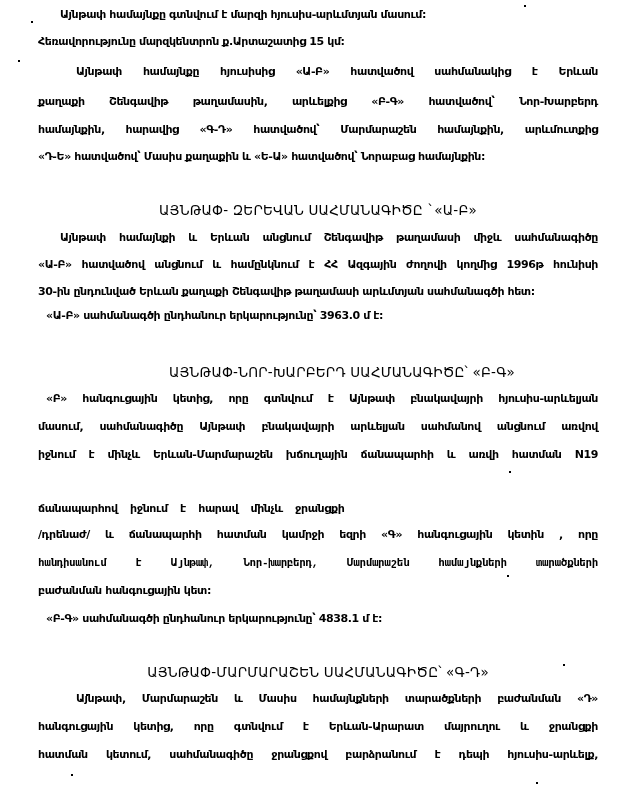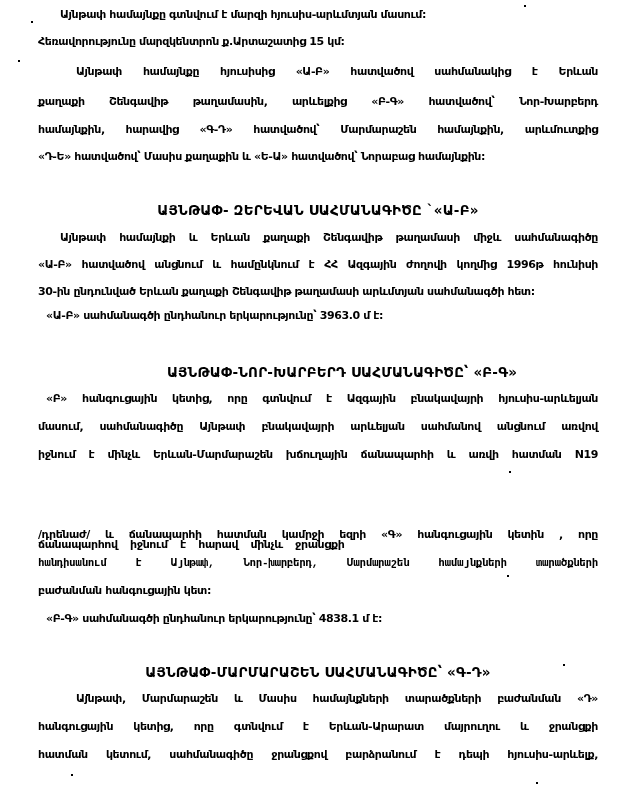--- a/index.html
+++ b/index.html
@@ -31,21 +31,21 @@
     }
     .just {
       text-align: justify;
       text-align-last: justify;
     }
     .heading {
       position: absolute;
       white-space: nowrap;
       font-size: 13.5px;
       line-height: 18px;
-      font-weight: bold;
+      font-weight: normal;
       letter-spacing: 0.2px;
       text-align: center;
       left: 0;
       width: 636px;
     }
     .speck {
       position: absolute;
       width: 2px;
       height: 2px;
       background: #000;
@@ -58,30 +58,30 @@
 
   <div class="line" style="left:60px; top:6px;">Այնթափ համայնքը գտնվում է մարզի հյուսիս-արևմտյան մասում:</div>
   <div class="line" style="left:38px; top:33px;">Հեռավորությունը մարզկենտրոն ք.Արտաշատից 15 կմ:</div>
 
   <div class="line just" style="left:38px; top:93px; width:560px;">քաղաքի Շենգավիթ թաղամասին, արևելքից «Բ-Գ» հատվածով՝ Նոր-Խարբերդ</div>
   <div class="line just" style="left:76px; top:63px; width:522px;">Այնթափ համայնքը հյուսիսից «Ա-Բ» հատվածով սահմանակից է Երևան</div>
   <div class="line just" style="left:38px; top:121px; width:560px;">համայնքին, հարավից «Գ-Դ» հատվածով՝ Մարմարաշեն համայնքին, արևմուտքից</div>
   <div class="line" style="left:38px; top:148px;">«Դ-Ե» հատվածով՝ Մասիս քաղաքին և «Ե-Ա» հատվածով՝ Նորաբաց համայնքին:</div>
 
   <div class="heading" style="top:201px;">ԱՅՆԹԱՓ- ԶԵՐԵՎԱՆ ՍԱՀՄԱՆԱԳԻԾԸ `«Ա-Բ»</div>
-  <div class="line just" style="left:60px; top:229px; width:538px;">Այնթափ համայնքի և Երևան քաղաքի Շենգավիթ թաղամասի միջև սահմանագիծը</div>
+  <div class="line just" style="left:60px; top:229px; width:538px;">Այնթափ համայնքի և Երևան անցնում Շենգավիթ թաղամասի միջև սահմանագիծը</div>
   <div class="line just" style="left:38px; top:256px; width:560px;">«Ա-Բ» հատվածով անցնում և համընկնում է ՀՀ Ազգային ժողովի կողմից 1996թ հունիսի</div>
   <div class="line" style="left:38px; top:283px;">30-ին ընդունված Երևան քաղաքի Շենգավիթ թաղամասի արևմտյան սահմանագծի հետ:</div>
   <div class="line" style="left:46px; top:307px;">«Ա-Բ» սահմանագծի ընդհանուր երկարությունը՝ 3963.0 մ է:</div>
 
   <div class="heading" style="top:363px;padding-left:24px;">ԱՅՆԹԱՓ-ՆՈՐ-ԽԱՐԲԵՐԴ ՍԱՀՄԱՆԱԳԻԾԸ՝ «Բ-Գ»</div>
-  <div class="line just" style="left:46px; top:390px; width:552px;">«Բ» հանգուցային կետից, որը գտնվում է Ազգային բնակավայրի հյուսիս-արևելյան</div>
+  <div class="line just" style="left:46px; top:390px; width:552px;">«Բ» հանգուցային կետից, որը գտնվում է Այնթափ բնակավայրի հյուսիս-արևելյան</div>
   <div class="line just" style="left:38px; top:418px; width:560px;">մասում, սահմանագիծը Այնթափ բնակավայրի արևելյան սահմանով անցնում առվով</div>
   <div class="line just" style="left:38px; top:446px; width:560px;">իջնում է մինչև Երևան-Մարմարաշեն խճուղային ճանապարհի և առվի հատման N19</div>
-  <div class="line" style="left:38px; top:500px; word-spacing:9px;margin-top:36px;">ճանապարհով իջնում է հարավ մինչև ջրանցքի</div>
+  <div class="line" style="left:38px; top:500px; word-spacing:9px;">ճանապարհով իջնում է հարավ մինչև ջրանցքի</div>
   <div class="line just" style="left:38px; top:526px; width:560px;">/դրենաժ/ և ճանապարհի հատման կամրջի եզրի «Գ» հանգուցային կետին , որը</div>
   <div class="line just" style="left:38px; top:554px; width:560px;font-family:Liberation Mono, monospace;">հանդիսանում է Այնթափ, Նոր-խարբերդ, Մարմարաշեն համայնքների տարածքների</div>
   <div class="line" style="left:38px; top:582px;">բաժանման հանգուցային կետ:</div>
   <div class="line" style="left:46px; top:610px;">«Բ-Գ» սահմանագծի ընդհանուր երկարությունը՝ 4838.1 մ է:</div>
 
   <div class="heading" style="top:663px;">ԱՅՆԹԱՓ-ՄԱՐՄԱՐԱՇԵՆ ՍԱՀՄԱՆԱԳԻԾԸ՝ «Գ-Դ»</div>
   <div class="line just" style="left:38px; top:718px; width:560px;">հանգուցային կետից, որը գտնվում է Երևան-Արարատ մայրուղու և ջրանցքի</div>
   <div class="line just" style="left:76px; top:690px; width:522px;">Այնթափ, Մարմարաշեն և Մասիս համայնքների տարածքների բաժանման «Դ»</div>
   <div class="line just" style="left:38px; top:746px; width:560px;">հատման կետում, սահմանագիծը ջրանցքով բարձրանում է դեպի հյուսիս-արևելք,</div>
 

